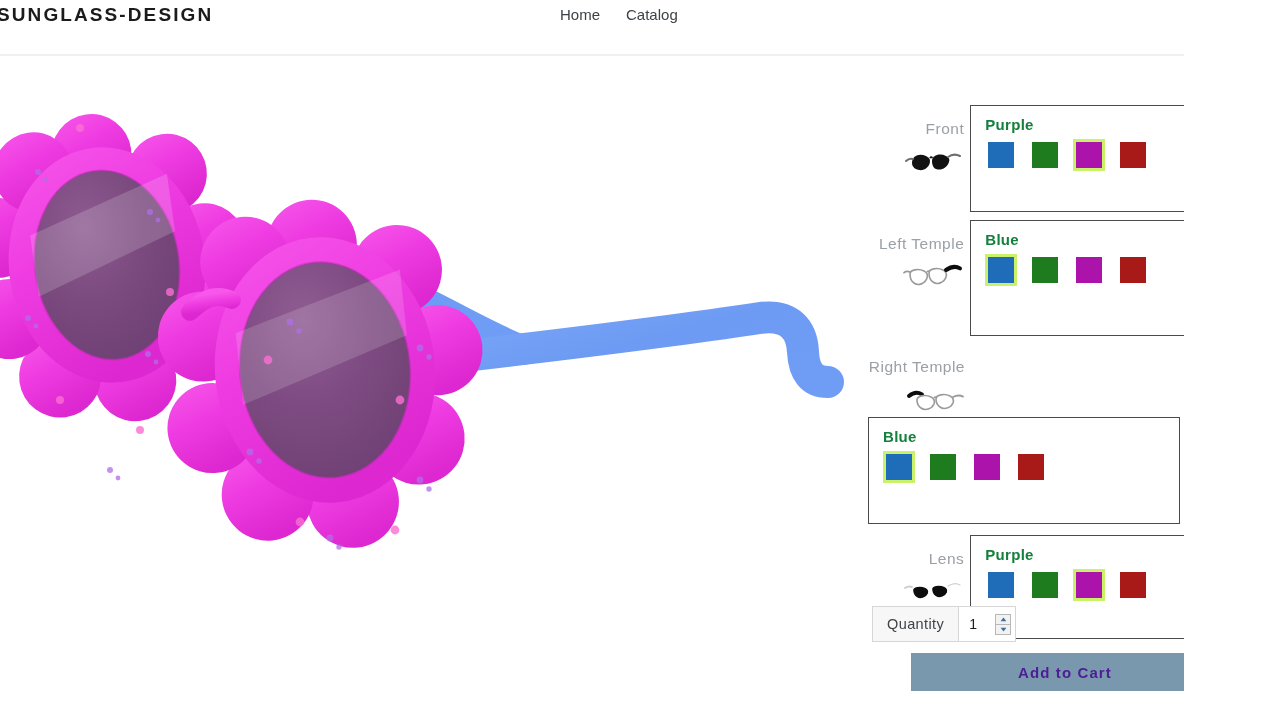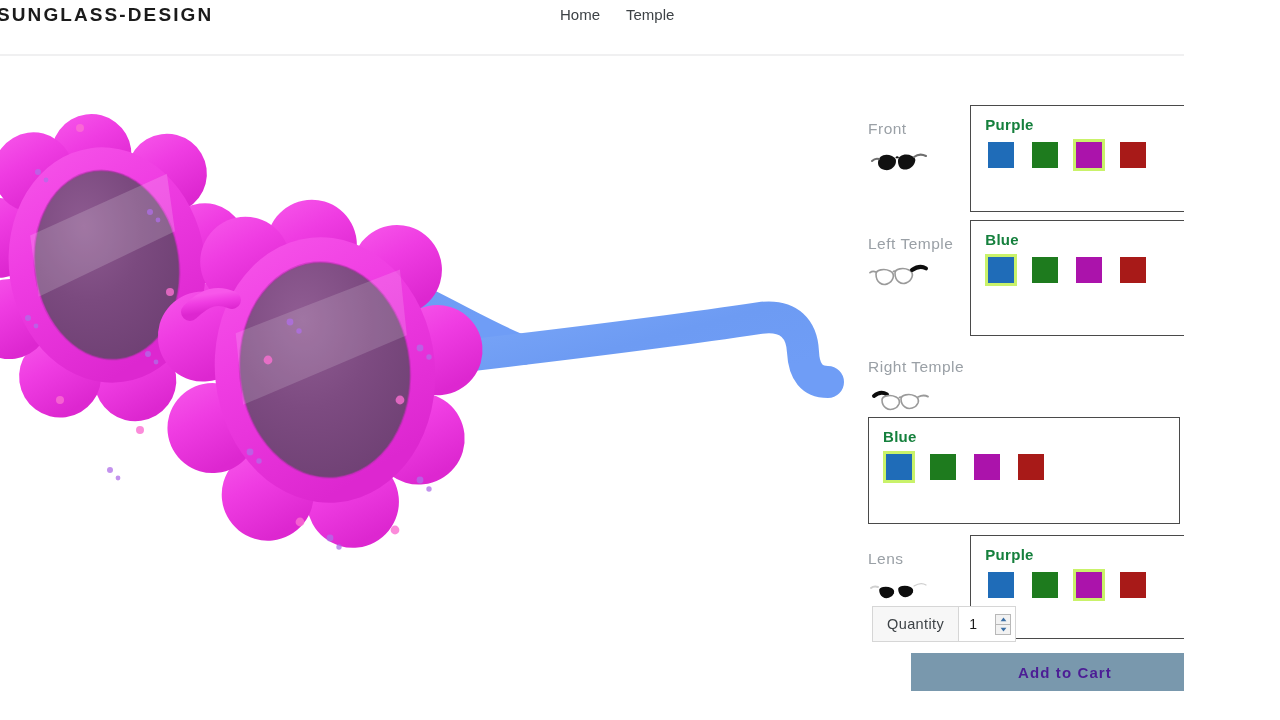--- a/index.html
+++ b/index.html
@@ -39,21 +39,21 @@
   #product-image {
     position: absolute; left: 0px; top: 60px; width: 860px; height: 600px;
   }
 
   
   #options { position: absolute; left: 868px; top: 105px; width: 412px; }
 
   .option-row { position: relative; display: flex; }
   .option-label-col {
     width: 103px; padding-right: 6px; box-sizing: border-box;
-    display: flex; flex-direction: column; align-items: flex-start;
+    display: flex; flex-direction: column; align-items: flex-end;
     padding-top: 12px;
   }
   .option-label {
     font-size: 15.5px; color: #9aa0a6; letter-spacing: .5px; line-height: 24px;
     text-align: center; font-family: "Liberation Sans", sans-serif;
   }
   .option-icon { margin-top: 4px; }
 
   .option-box {
     border: 1.6px solid #4a4a4a;
@@ -124,21 +124,21 @@
 <body>
 
 <div id="page">
 
   <div id="header">
 
     <div id="logo">SUNGLASS-DESIGN</div>
 
     <div id="nav">
       <a class="nav-link" href="#">Home</a>
-      <a class="nav-link" href="#">Temple</a>
+      <a class="nav-link" href="#">Catalog</a>
     </div>
 
     <div id="search-icon-wrap">
       <svg width="24" height="24" viewBox="0 0 24 24" fill="none">
         <circle cx="10.2" cy="10.2" r="6.4" stroke="#1b1b1b" stroke-width="1.9"></circle>
         <line x1="15.0" y1="15.0" x2="20.4" y2="20.6" stroke="#1b1b1b" stroke-width="1.9" stroke-linecap="round"></line>
       </svg>
     </div>
 
     <div id="cart-icon-wrap">

